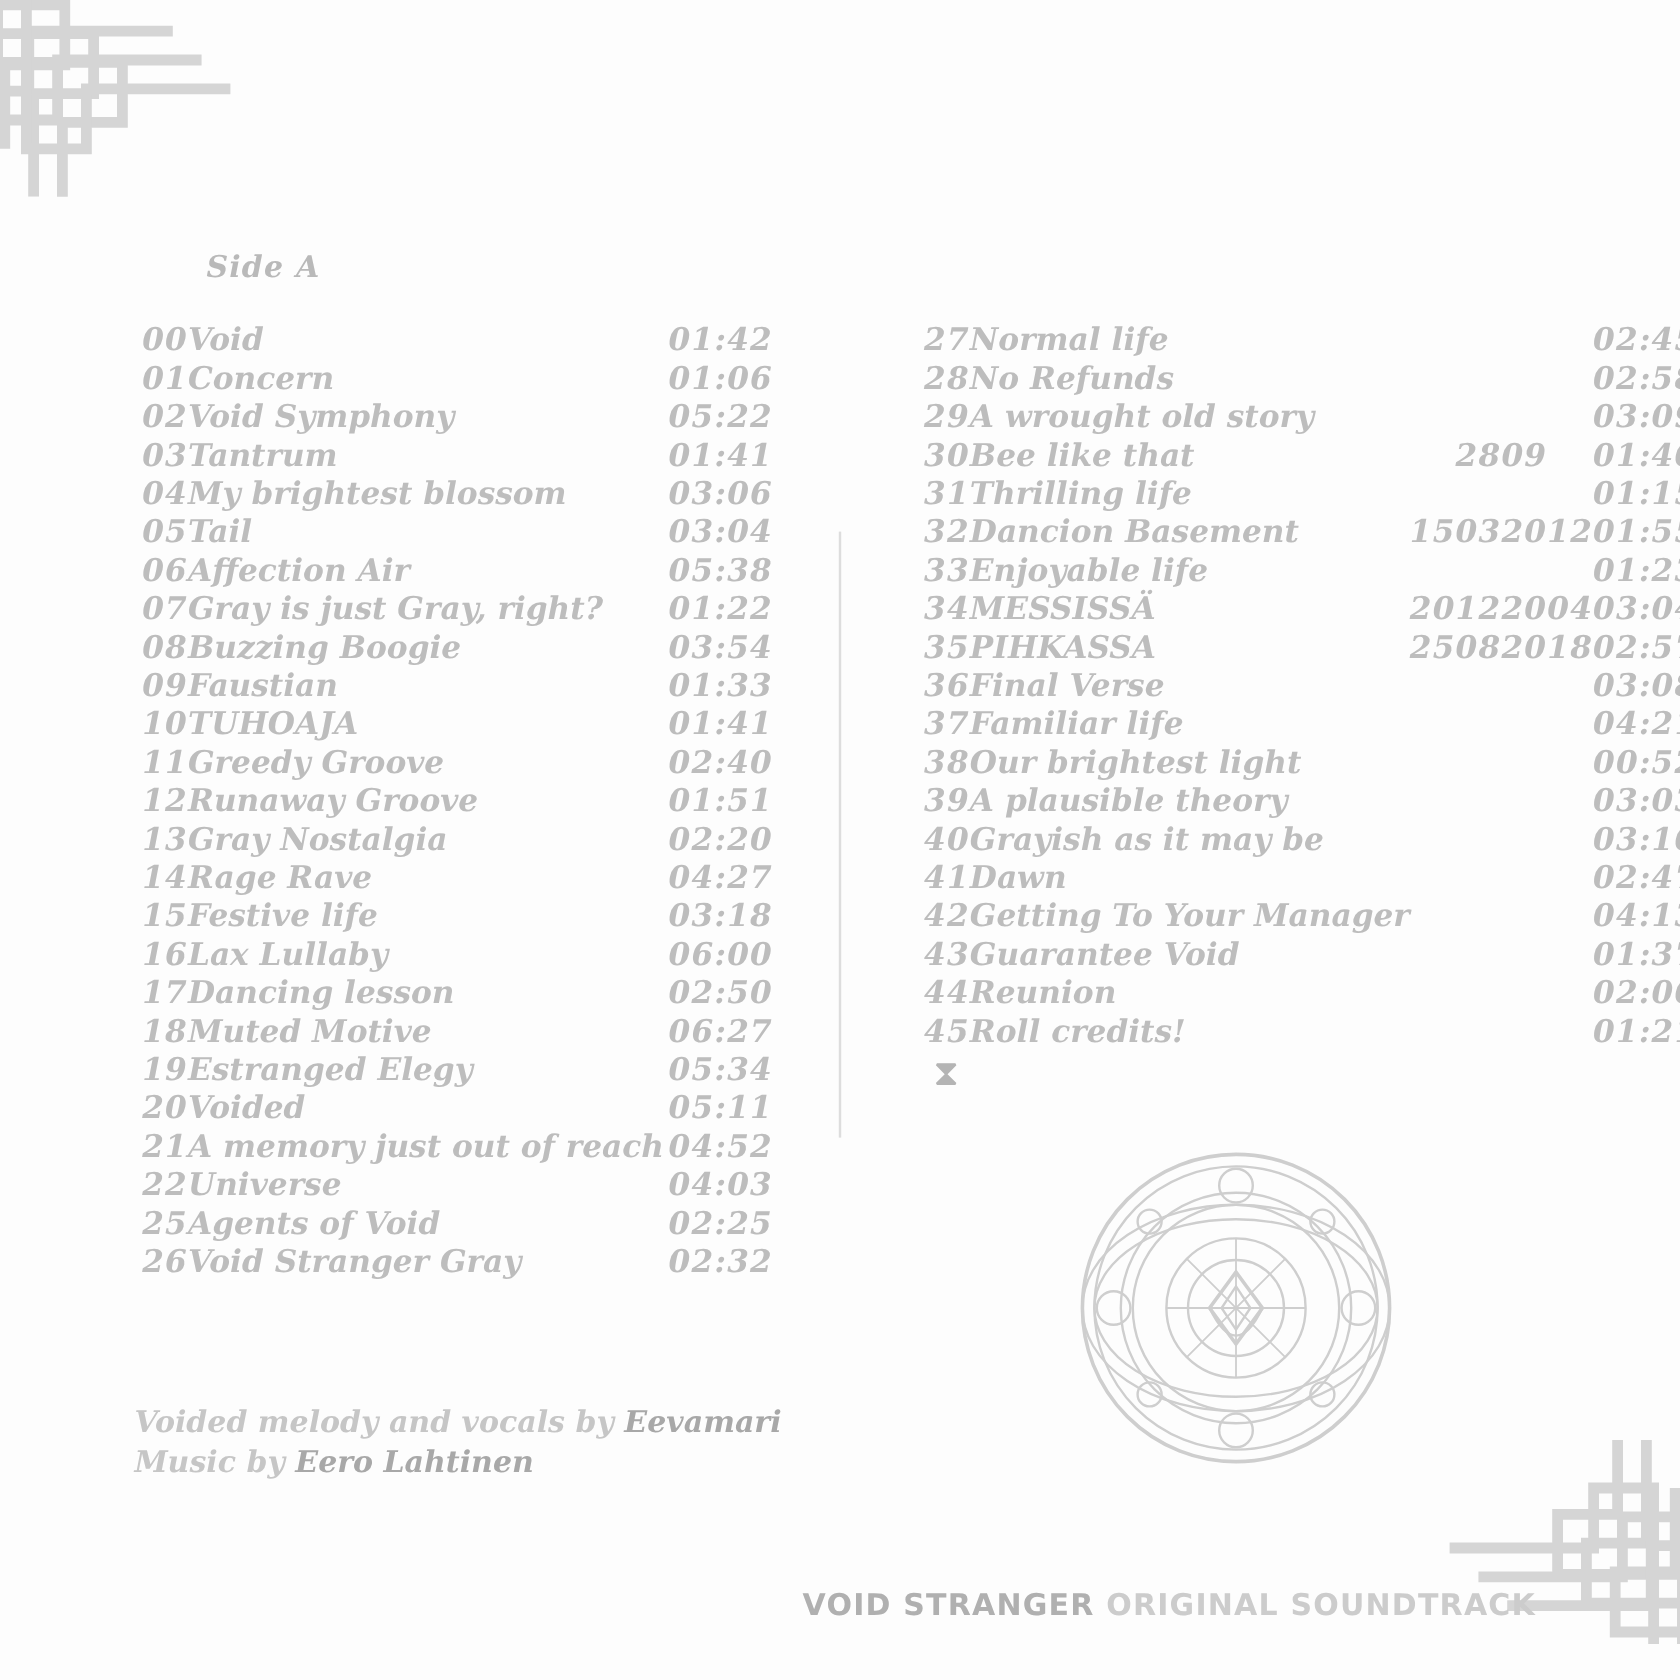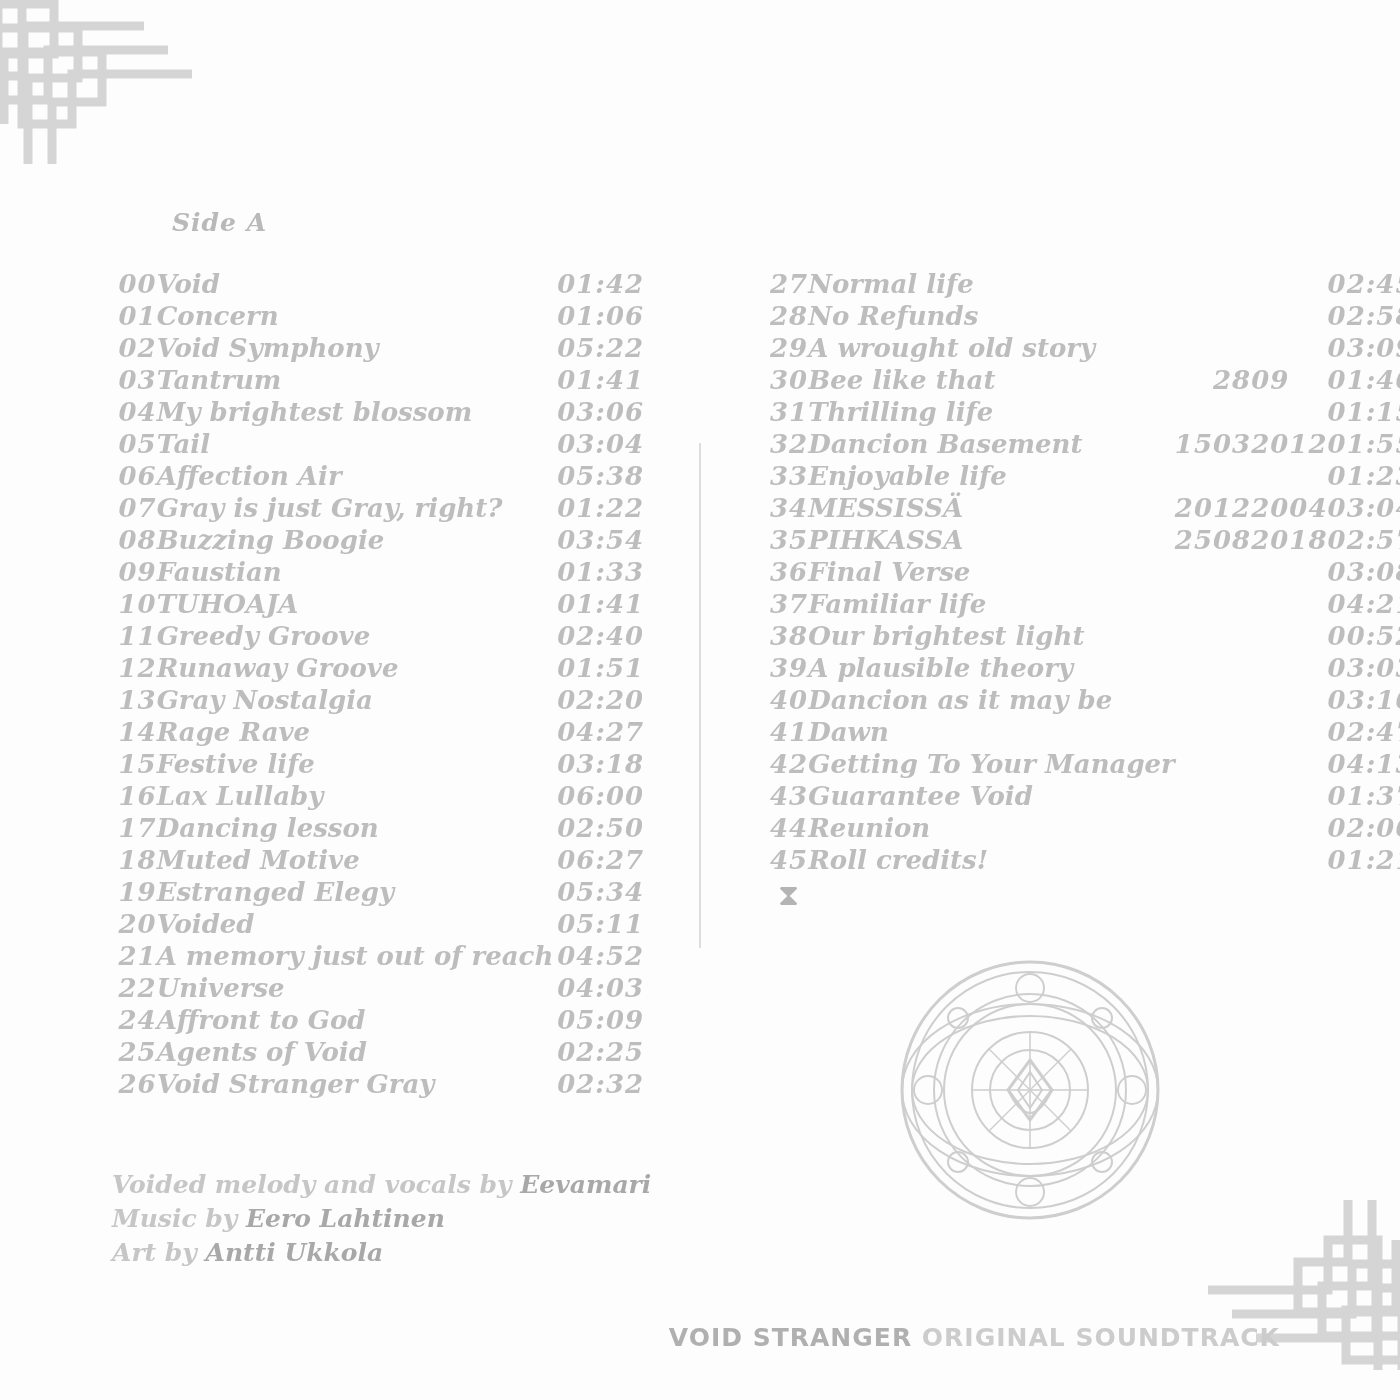--- a/index.html
+++ b/index.html
@@ -326,26 +326,20 @@
               <td class="code"></td>
               <td class="time">04:52</td>
             </tr>
             <tr>
               <td class="num">22</td>
               <td class="title">Universe</td>
               <td class="code"></td>
               <td class="time">04:03</td>
             </tr>
             <tr>
-              <td class="num">24</td>
-              <td class="title">Affront to God</td>
-              <td class="code"></td>
-              <td class="time">05:09</td>
-            </tr>
-            <tr>
               <td class="num">25</td>
               <td class="title">Agents of Void</td>
               <td class="code"></td>
               <td class="time">02:25</td>
             </tr>
             <tr>
               <td class="num">26</td>
               <td class="title">Void Stranger Gray</td>
               <td class="code"></td>
               <td class="time">02:32</td>
@@ -429,21 +423,21 @@
               <td class="time">00:52</td>
             </tr>
             <tr>
               <td class="num">39</td>
               <td class="title">A plausible theory</td>
               <td class="code"></td>
               <td class="time">03:03</td>
             </tr>
             <tr>
               <td class="num">40</td>
-              <td class="title">Dancion as it may be</td>
+              <td class="title">Grayish as it may be</td>
               <td class="code"></td>
               <td class="time">03:10</td>
             </tr>
             <tr>
               <td class="num">41</td>
               <td class="title">Dawn</td>
               <td class="code"></td>
               <td class="time">02:47</td>
             </tr>
             <tr>
@@ -507,21 +501,18 @@
     </g>
   </svg>
 
   <div class="credits">
     <div>
       <span>Voided melody and vocals by </span><span class="name">Eevamari</span>
     </div>
     <div>
       <span>Music by </span><span class="name">Eero Lahtinen</span>
     </div>
-    <div>
-      <span>Art by </span><span class="name">Antti Ukkola</span>
-    </div>
   </div>
 
   <div class="footer">
     <span>VOID STRANGER </span><span class="dim">ORIGINAL SOUNDTRACK</span>
   </div>
 </div>
 
 </body></html>

